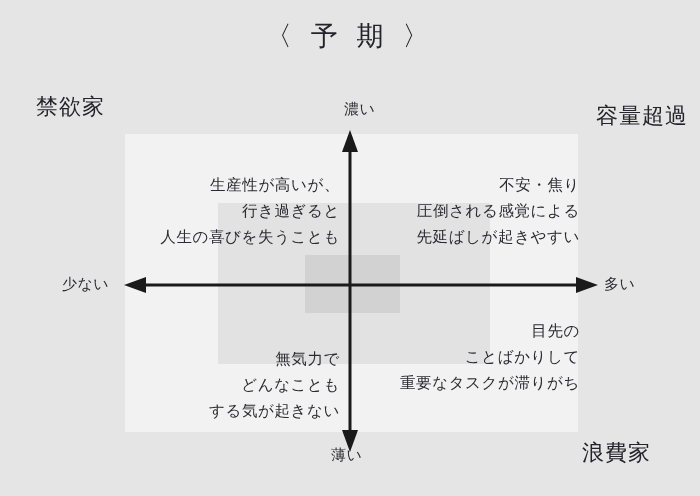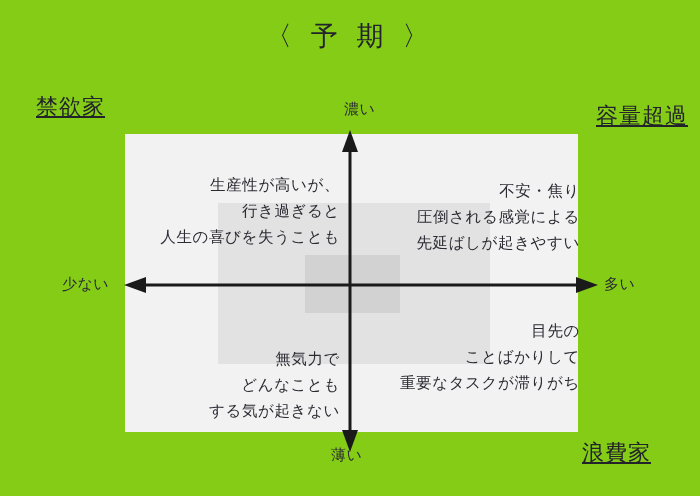--- a/index.html
+++ b/index.html
@@ -8,21 +8,21 @@
     background: #ffffff;
   }
   body {
     font-family: "Liberation Serif", "DejaVu Serif", serif;
     color: #2b2b33;
   }
   #canvas {
     position: relative;
     width: 700px;
     height: 496px;
-    background: #84cc16;
+    background: #e5e5e5;
     overflow: hidden;
   }
 
   
   .title {
     position: absolute;
     top: 18px;
     left: 0;
     width: 700px;
     text-align: center;
@@ -82,39 +82,38 @@
   .axis-left   { left: 62px;  top: 275px; }
   .axis-right  { left: 604px; top: 275px; }
 
   
   .corner-label {
     position: absolute;
     font-size: 22px;
     color: #23232b;
     white-space: nowrap;
     letter-spacing: 1px;
-    text-decoration: underline;
   }
   .corner-tl { left: 36px;  top: 92px; }
   .corner-tr { left: 582px; top: 101px; margin-left: 14px; }
   .corner-bl { left: 42px;  top: 438px; }
   .corner-br { left: 582px; top: 438px; }
 
   
   .quad {
     position: absolute;
     text-align: right;
     font-size: 15.5px;
     line-height: 26px;
     color: #2b2b33;
     white-space: nowrap;
     letter-spacing: 0.6px;
   }
   .quad-tl { left: 128px; top: 172px; width: 212px; }
-  .quad-tr { left: 368px; top: 172px; width: 212px; margin-top: 6px; }
+  .quad-tr { left: 368px; top: 172px; width: 212px; }
   .quad-bl { left: 128px; top: 318px; width: 212px; margin-top: 28px; }
   .quad-br { left: 368px; top: 318px; width: 212px; }
   .quad .line { display: block; }
 </style>
 </head>
 <body>
 
 <div id="canvas">
 
   <div class="title">〈 予 期 〉</div>

